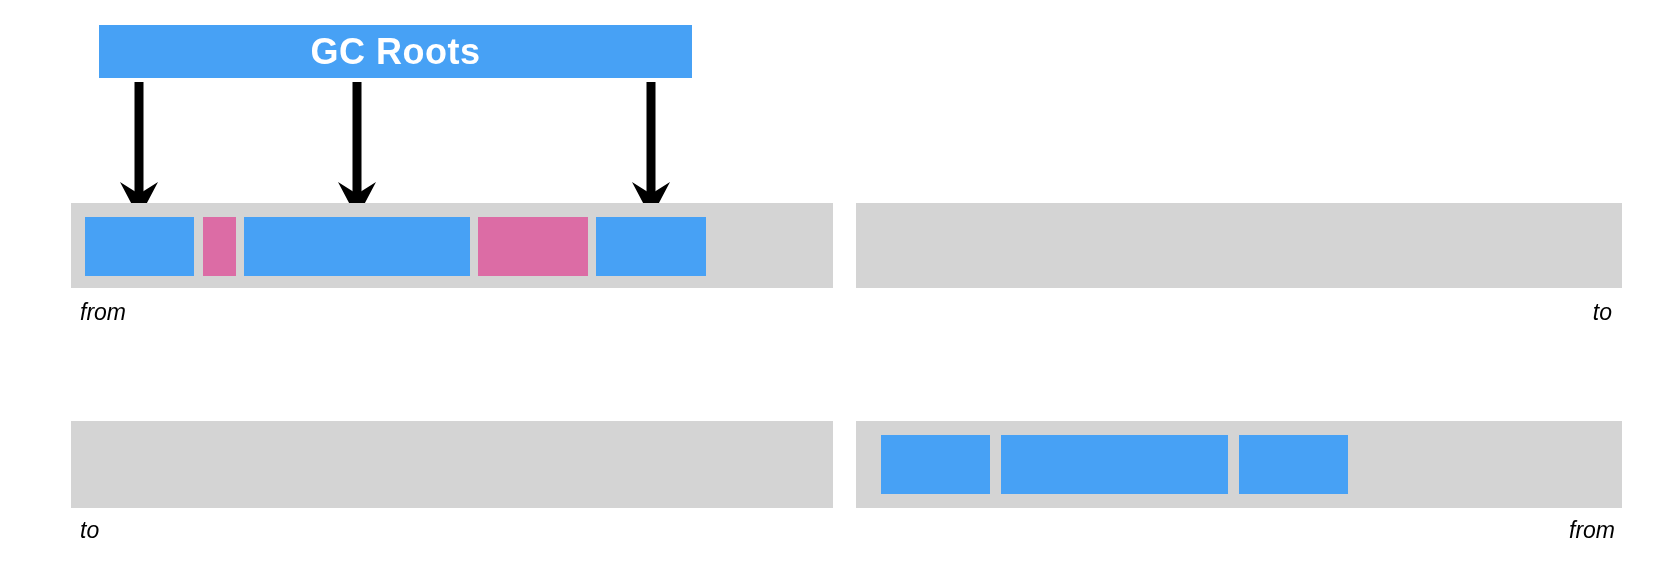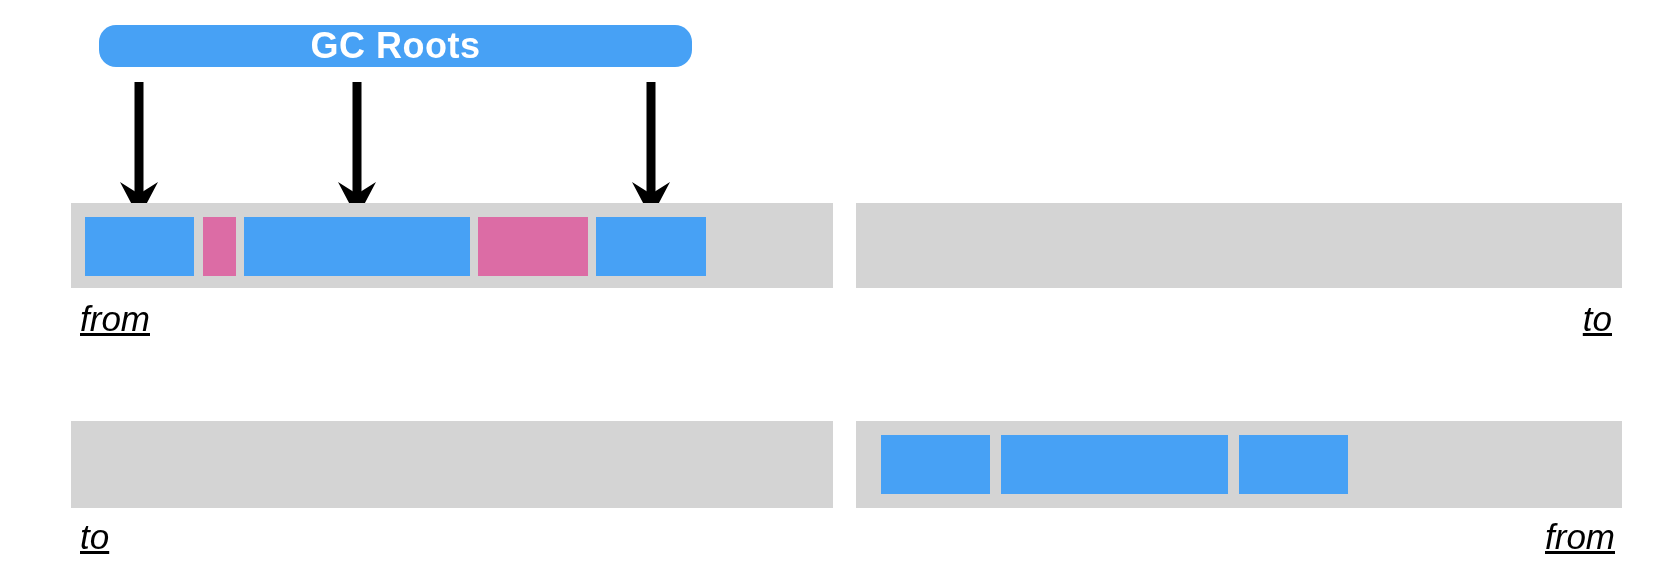--- a/index.html
+++ b/index.html
@@ -6,46 +6,45 @@
   .canvas {
     position: relative;
     width: 1670px;
     height: 578px;
     background: #ffffff;
     overflow: hidden;
     font-family: "Liberation Sans", sans-serif;
   }
   .gc-roots {
     position: absolute;
-    left: 99px; top: 25px; width: 593px; height: 42px;
+    left: 99px; top: 25px; width: 593px; height: 53px;
     background: var(--c-gc-roots-bg);
     color: var(--c-gc-roots-text);
     display: flex; align-items: center; justify-content: center;
-    font-size: 36px; font-weight: bold; letter-spacing: 0.5px; border-radius: 17px;
+    font-size: 36px; font-weight: bold; letter-spacing: 0.5px;
   }
   .space {
     position: absolute;
     background: var(--c-heap-space);
   }
   #space-before-from { left: 71px;  top: 203px; width: 762px; height: 85px; }
   #space-before-to   { left: 856px; top: 203px; width: 766px; height: 85px; }
   #space-after-to    { left: 71px;  top: 421px; width: 762px; height: 87px; }
   #space-after-from  { left: 856px; top: 421px; width: 766px; height: 87px; }
   .block { position: absolute; top: 14px; height: 59px; }
   .block.live { background: var(--c-live-object); }
   .block.dead { background: var(--c-dead-object); }
   .arrow-svg { position: absolute; }
   .arrow-svg rect, .arrow-svg polygon { fill: var(--c-arrow); }
   .space-label {
     position: absolute;
-    font-size: 35px;
+    font-size: 23px;
     font-style: italic;
     color: var(--c-label-text);
     white-space: nowrap;
-    text-decoration: underline;
   }
   #label-before-from { left: 80px;   top: 299px; }
   #label-before-to   { left: 1412px; top: 299px; width: 200px; text-align: right; }
   #label-after-to    { left: 80px;   top: 517px; }
   #label-after-from  { left: 1412px; top: 517px; width: 203px; text-align: right; }
   .copy-label {
     position: absolute;
     left: 698px; top: 328px; width: 300px;
     text-align: center;
     font-size: 46px; font-weight: bold;

